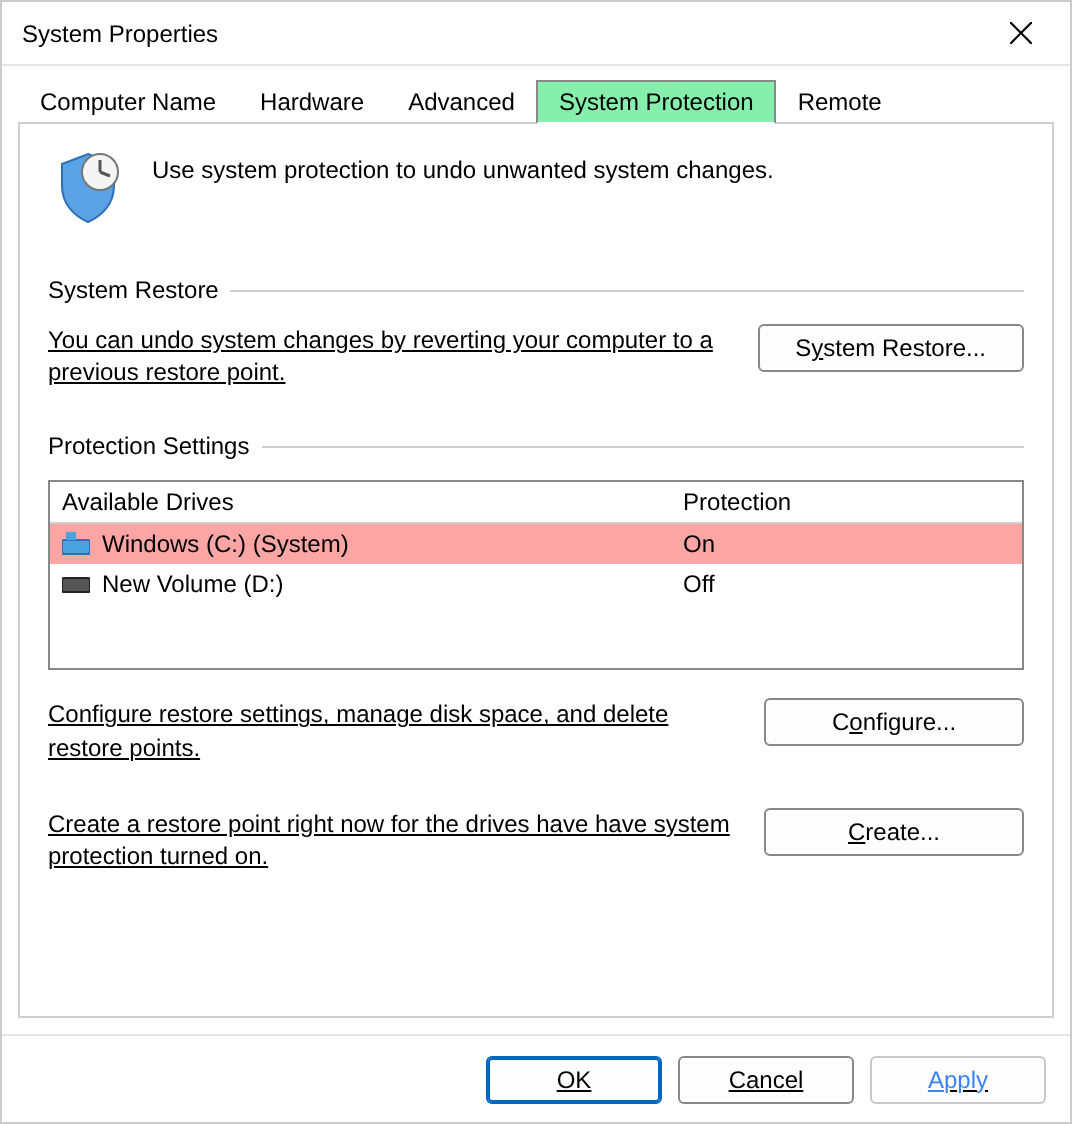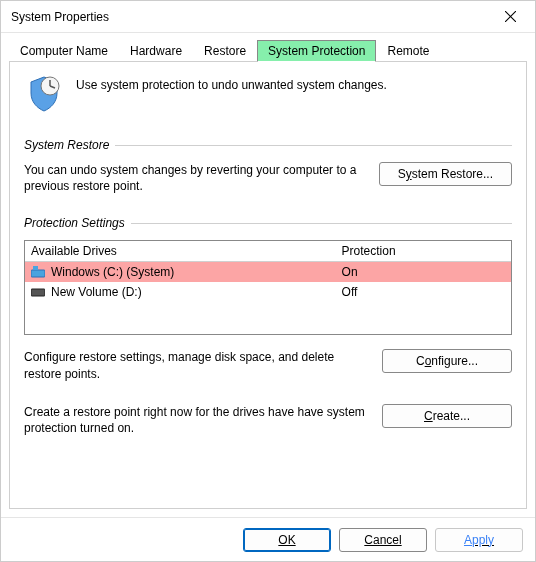--- a/index.html
+++ b/index.html
@@ -80,36 +80,36 @@
   .intro-text { padding-top: 4px; }
   .group {
     margin-top: 10px;
   }
   .group-label {
     display: flex;
     align-items: center;
     gap: 6px;
     color: #000;
     margin-bottom: 10px;
-    font-style: italic;
   }
   .group-label .line {
     flex: 1;
     height: 1px;
     background: #cfcfcf;
   }
   .restore-row, .cfg-row {
     display: flex;
     align-items: flex-start;
     gap: 16px;
     margin: 6px 0 22px 0;
   }
   .restore-row .txt, .cfg-row .txt {
     flex: 1;
     line-height: 1.35;
+    text-decoration: underline;
   }
   .win-btn {
     min-width: 130px;
     height: 24px;
     border: 1px solid #888;
     background: #fdfdfd;
     padding: 0 18px;
     font-size: 12px;
     font-family: inherit;
     cursor: pointer;
@@ -162,21 +162,21 @@
       <svg viewBox="0 0 10 10">
         <line x1="0" y1="0" x2="10" y2="10" stroke="#000" stroke-width="1"></line>
         <line x1="10" y1="0" x2="0" y2="10" stroke="#000" stroke-width="1"></line>
       </svg>
     </div>
   </div>
 
   <div class="tabs">
     <div class="tab">Computer Name</div>
     <div class="tab">Hardware</div>
-    <div class="tab">Restore</div>
+    <div class="tab">Advanced</div>
     <div class="tab active">System Protection</div>
     <div class="tab">Remote</div>
   </div>
 
   <div class="tab-panel-wrap">
 
     <div class="intro-row">
       <svg class="shield-icon" viewBox="0 0 40 40">
         <path d="M20 3 L33 8 V19 C33 28 27 34 20 37 C13 34 7 28 7 19 V8 Z" fill="#5aa1e6" stroke="#2e6fb5"></path>
         <circle cx="26" cy="12" r="9" fill="#f5f5f5" stroke="#777"></circle>

